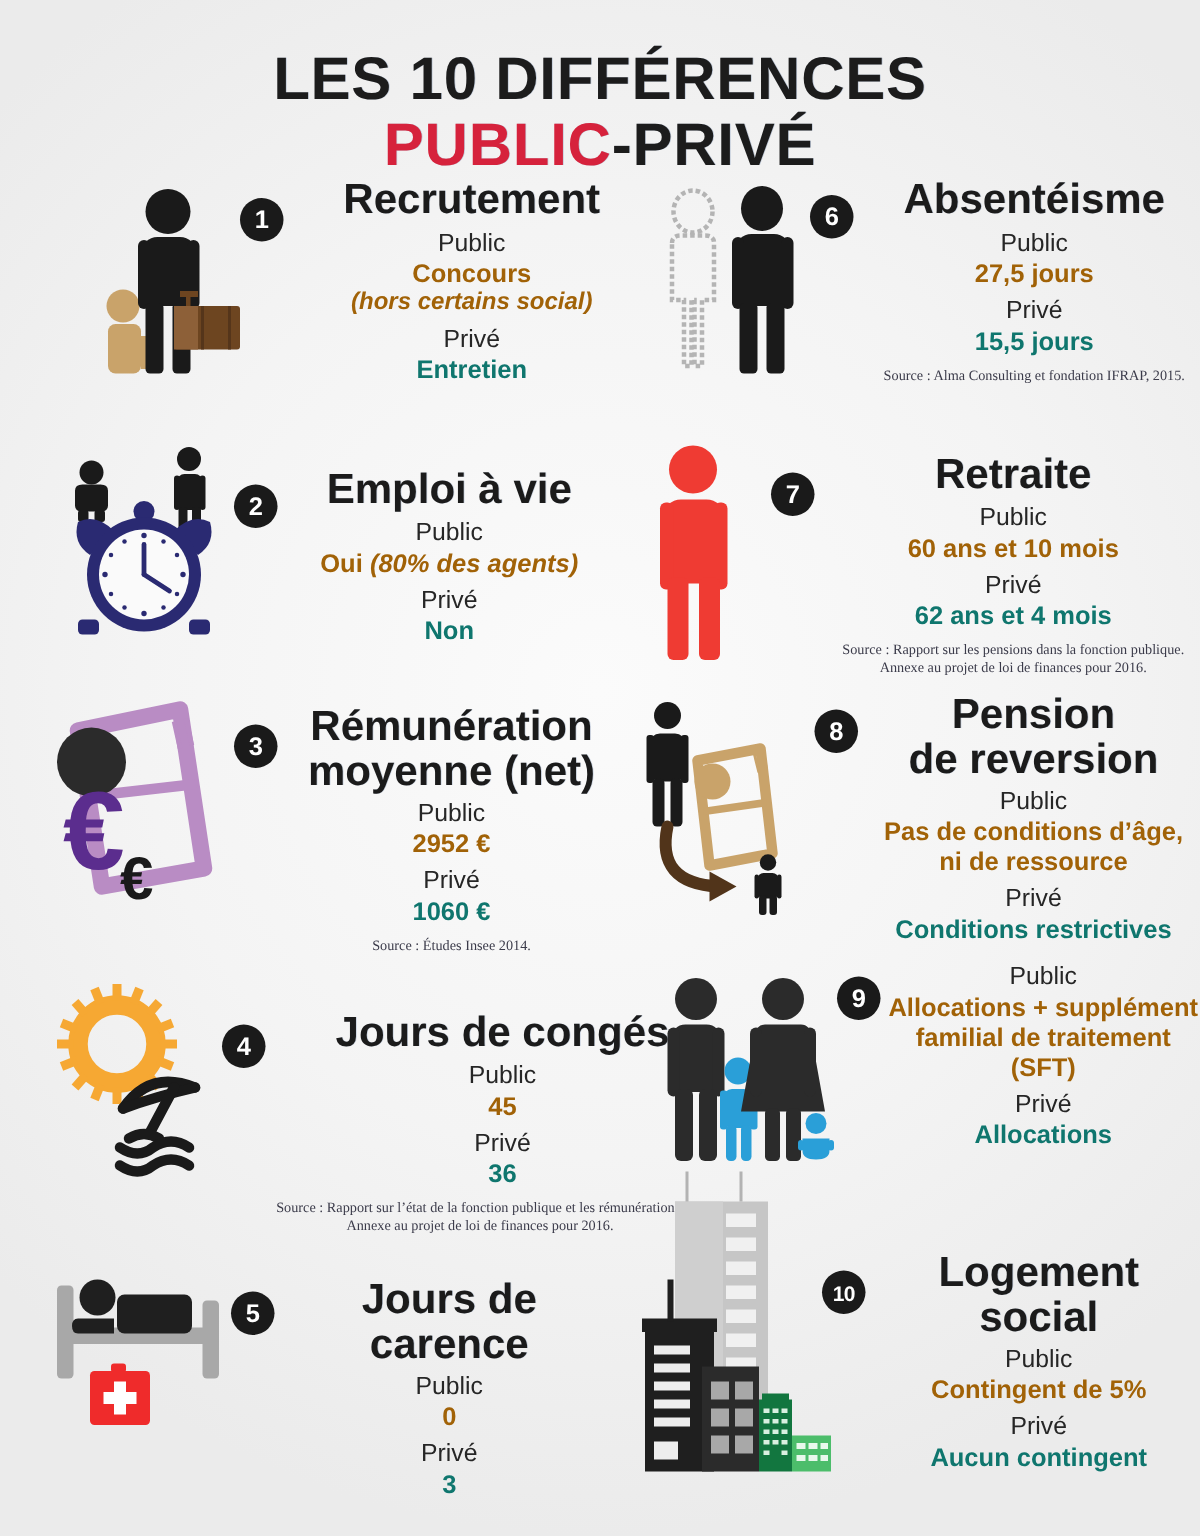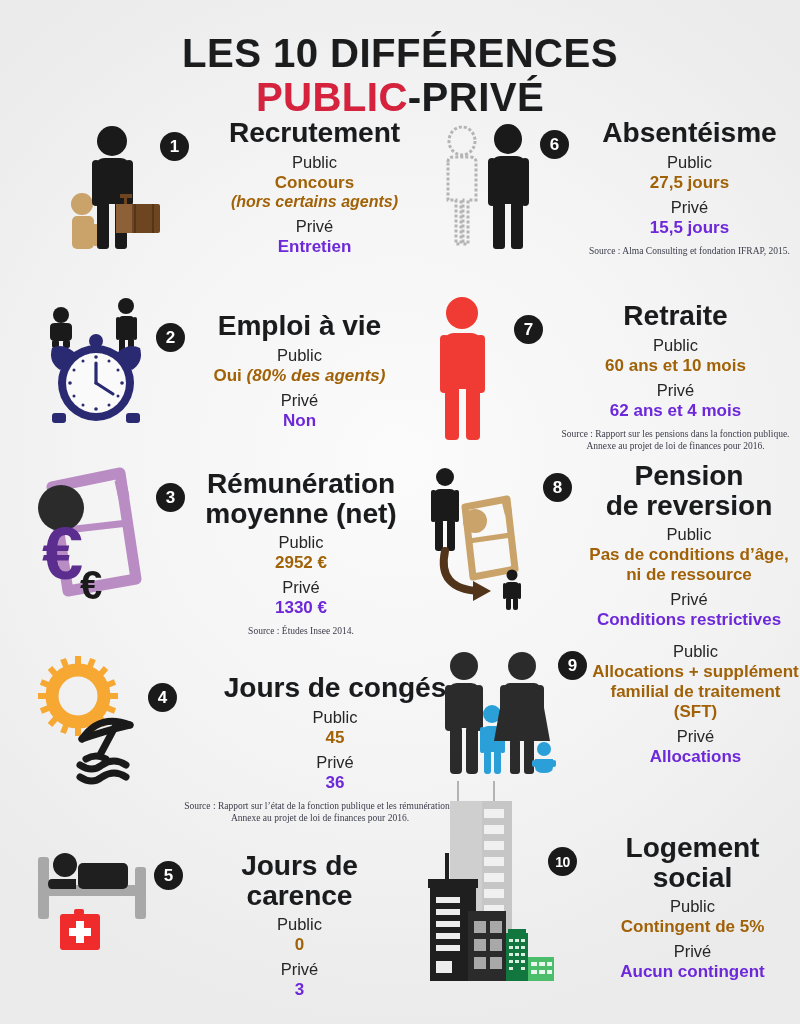--- a/index.html
+++ b/index.html
@@ -36,21 +36,21 @@
   }
   .num.wide{font-size:14px;letter-spacing:-.5px;}
   .txt{flex:1 1 auto;text-align:center;}
   .heading{
     font-size:28px;font-weight:bold;line-height:1.05;color:#1b1b1b;
     text-shadow:0.5px 0 0 rgba(40,80,140,.22);
   }
   .lbl{font-size:16.5px;color:#262626;margin-top:5px;}
   .val{font-size:17px;font-weight:bold;margin-top:1px;line-height:1.18;}
   .val.red{color:#a16207;}
-  .val.dark{color:#6d28d9;}
+  .val.dark{color:#0f766e;}
   .val .note{font-style:italic;font-weight:bold;}
   .val .ital{font-style:italic;font-weight:bold;font-size:16px;}
   .src{
     font-family:"Liberation Serif",serif;font-size:9.5px;color:#3b3b4a;
     margin-top:8px;line-height:1.25;
   }
   
   .r1{height:175px;}
   .r2{height:168px;}
   .r3{height:176px;}
@@ -101,21 +101,21 @@
             <rect x="80" y="80" width="2" height="29" fill="#55351a"></rect>
           </g>
         </svg>
       </div>
       <div class="num" style="margin-top:14px;margin-left:2px;">1</div>
       <div class="txt" style="margin-left:8px;">
         <div class="heading">Recrutement</div>
         <div class="lbl">Public</div>
         <div class="val red">
           <span>Concours</span>
-          <div class="ital">(hors certains agents)</div>
+          <div class="ital">(hors certains social)</div>
         </div>
         <div class="lbl">Privé</div>
         <div class="val dark">Entretien</div>
       </div>
     </div>
 
     <div class="cell right" style="padding-left:8px;">
       <div class="icon-box" style="width:100px;margin-top:6px;">
         <svg width="105" height="125" viewBox="0 0 105 125">
           <g fill="none" stroke="#b4b4b4" stroke-width="3" stroke-dasharray="3 2">
@@ -256,21 +256,21 @@
           <text x="56" y="138" font-family="'Liberation Sans',sans-serif" font-size="40" font-weight="bold" fill="#1a1a1a">€</text>
         </svg>
       </div>
       <div class="num" style="margin-top:22px;">3</div>
       <div class="txt" style="margin-left:8px;margin-top:8px;">
         <div class="heading" style="white-space:pre-line;">Rémunération
 moyenne (net)</div>
         <div class="lbl">Public</div>
         <div class="val red">2952 €</div>
         <div class="lbl">Privé</div>
-        <div class="val dark">1330 €</div>
+        <div class="val dark">1060 €</div>
         <div class="src">Source : Études Insee 2014.</div>
       </div>
     </div>
 
     <div class="cell right" style="padding-left:6px;">
       <div class="icon-box" style="width:128px;margin-top:4px;">
         <svg width="132" height="145" viewBox="0 0 132 145">
 
           <g fill="#1a1a1a">
             <circle cx="30" cy="12" r="9"></circle>

